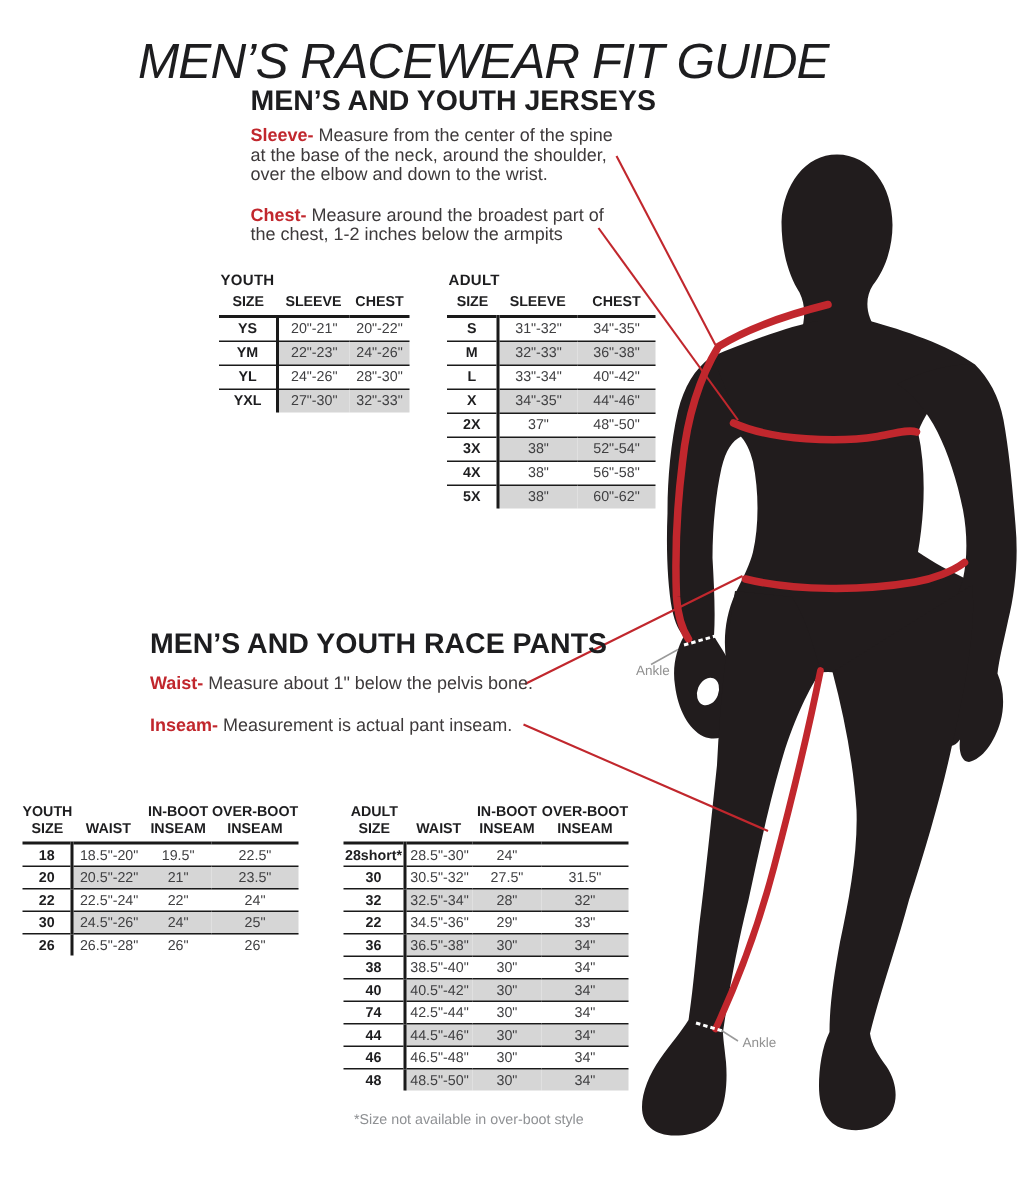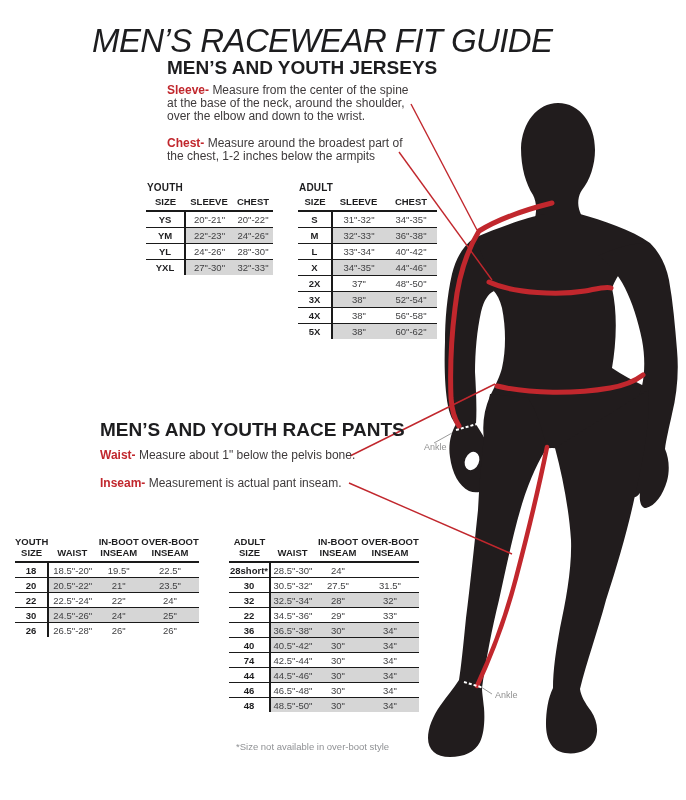--- a/index.html
+++ b/index.html
@@ -306,20 +306,26 @@
           <td>34.5"-36"</td>
           <td>29"</td>
           <td>33"</td>
         </tr>
         <tr class="shaded">
           <td>36</td>
           <td>36.5"-38"</td>
           <td>30"</td>
           <td>34"</td>
         </tr>
+        <tr>
+          <td>38</td>
+          <td>38.5"-40"</td>
+          <td>30"</td>
+          <td>34"</td>
+        </tr>
         <tr class="shaded">
           <td>40</td>
           <td>40.5"-42"</td>
           <td>30"</td>
           <td>34"</td>
         </tr>
         <tr>
           <td>74</td>
           <td>42.5"-44"</td>
           <td>30"</td>

